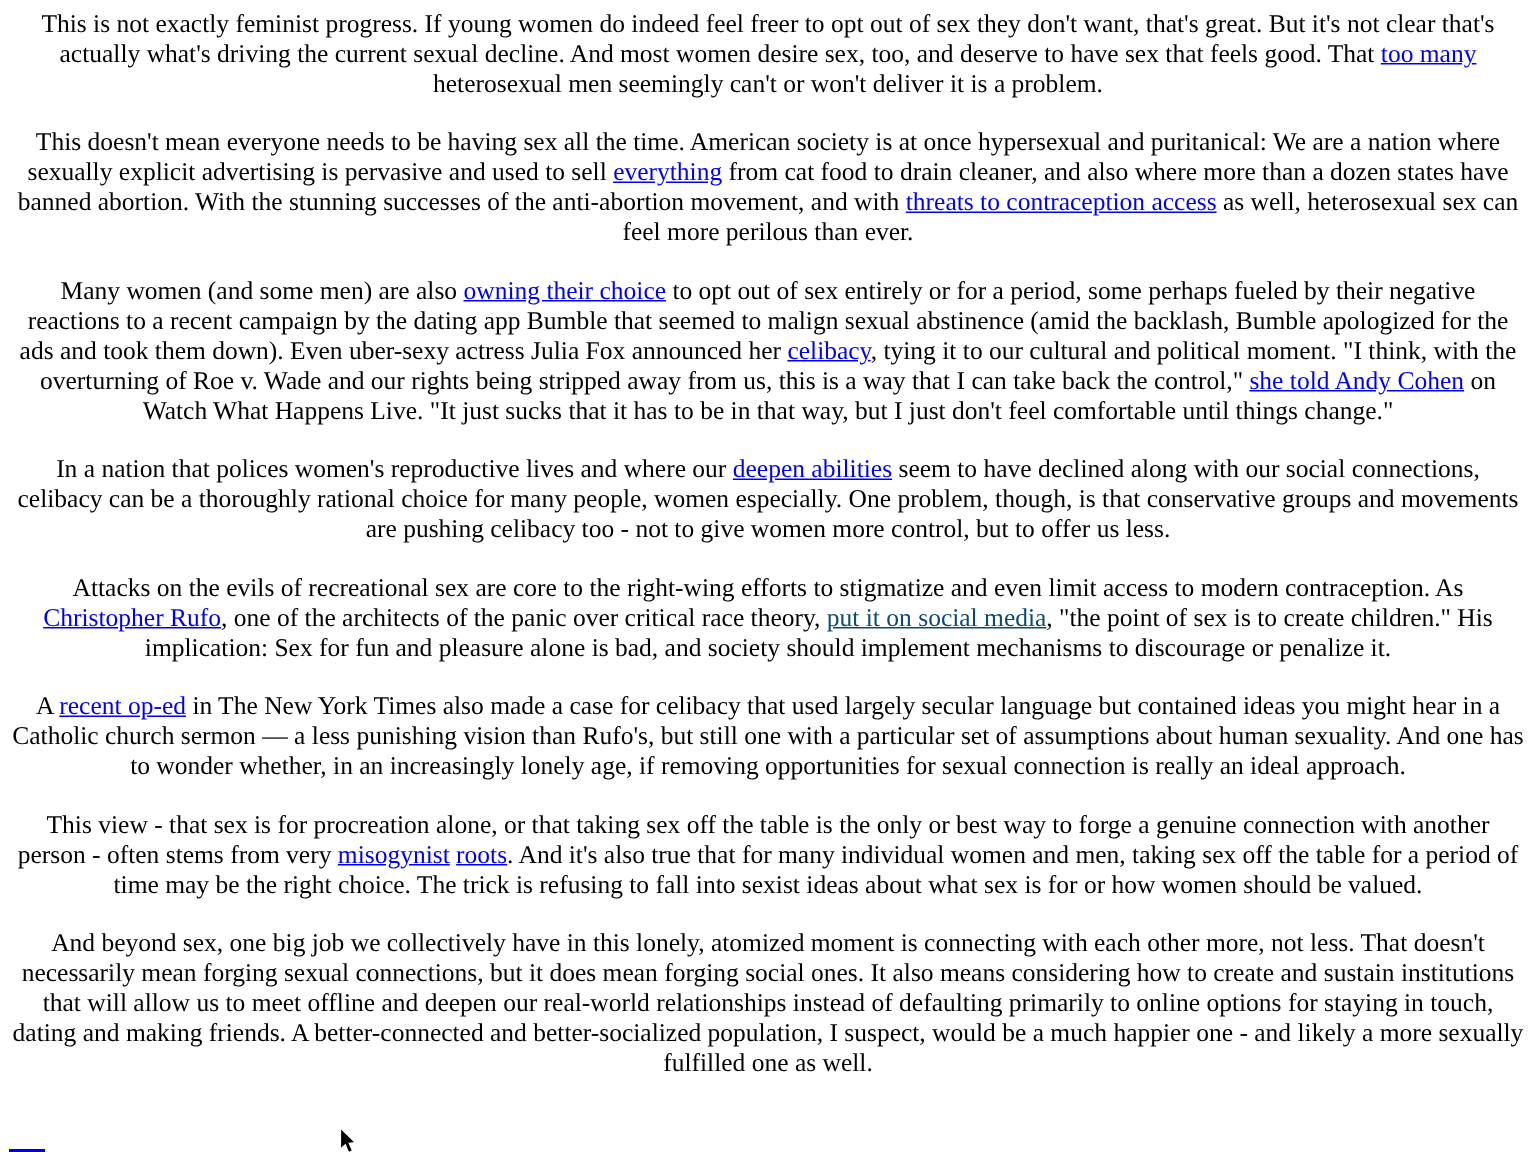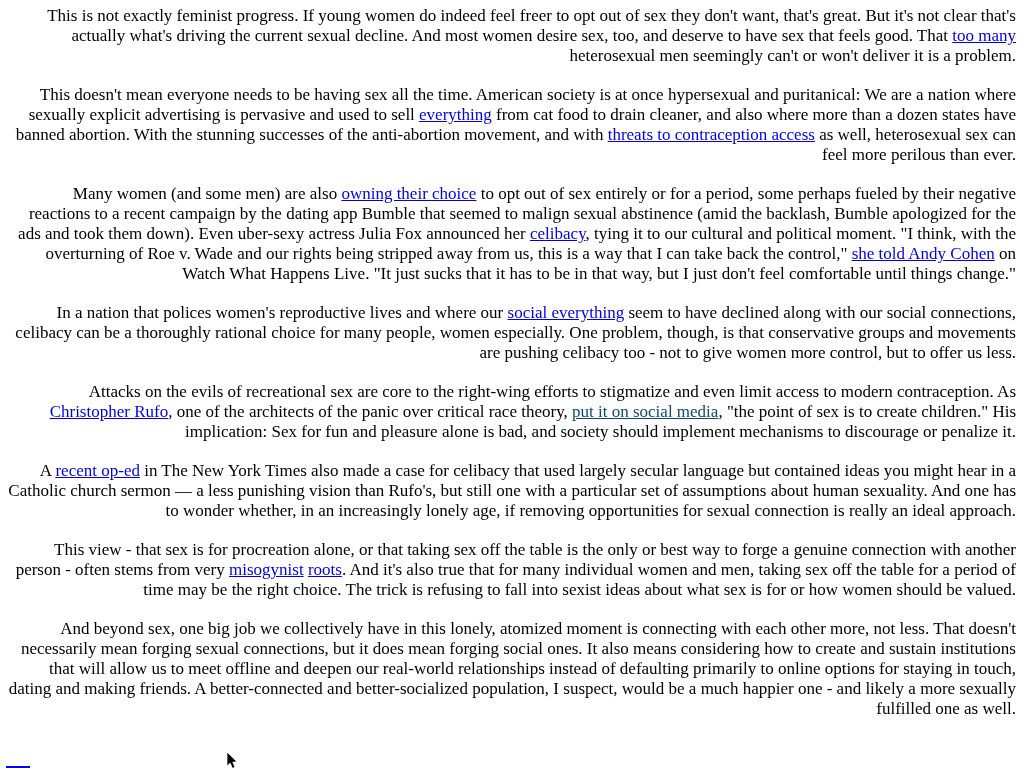--- a/index.html
+++ b/index.html
@@ -15,21 +15,21 @@
     font-family: "Liberation Serif", "DejaVu Serif", serif;
     font-size: 17px;
     line-height: 20px;
     color: #000000;
   }
   .page {
     padding: 6px 8px 0 8px;
   }
   .page p {
     margin: 0 0 19px 0;
-    text-align: right;
+    text-align: center;
   }
   .page a {
     color: #0000ee;
     text-decoration: underline;
     cursor: pointer;
   }
   .page a.visited {
     color: #0c4a6e;
   }
   .cursor {
@@ -49,21 +49,21 @@
     background: #0000ee;
   }
 </style>
 </head>
 <body>
 
 <div class="page">
     <p>This is not exactly feminist progress. If young women do indeed feel freer to opt out of sex they don't want, that's great. But it's not clear that's actually what's driving the current sexual decline. And most women desire sex, too, and deserve to have sex that feels good. That <a href="#">too many</a> heterosexual men seemingly can't or won't deliver it is a problem.</p>
     <p>This doesn't mean everyone needs to be having sex all the time. American society is at once hypersexual and puritanical: We are a nation where sexually explicit advertising is pervasive and used to sell <a href="#">everything</a> from cat food to drain cleaner, and also where more than a dozen states have banned abortion. With the stunning successes of the anti-abortion movement, and with <a href="#">threats to contraception access</a> as well, heterosexual sex can feel more perilous than ever.</p>
     <p>Many women (and some men) are also <a href="#">owning their choice</a> to opt out of sex entirely or for a period, some perhaps fueled by their negative reactions to a recent campaign by the dating app Bumble that seemed to malign sexual abstinence (amid the backlash, Bumble apologized for the ads and took them down). Even uber-sexy actress Julia Fox announced her <a href="#">celibacy</a>, tying it to our cultural and political moment. "I think, with the overturning of Roe v. Wade and our rights being stripped away from us, this is a way that I can take back the control," <a href="#">she told Andy Cohen</a> on Watch What Happens Live. "It just sucks that it has to be in that way, but I just don't feel comfortable until things change."</p>
-    <p>In a nation that polices women's reproductive lives and where our <a href="#">social everything</a> seem to have declined along with our social connections, celibacy can be a thoroughly rational choice for many people, women especially. One problem, though, is that conservative groups and movements are pushing celibacy too - not to give women more control, but to offer us less.</p>
+    <p>In a nation that polices women's reproductive lives and where our <a href="#">deepen abilities</a> seem to have declined along with our social connections, celibacy can be a thoroughly rational choice for many people, women especially. One problem, though, is that conservative groups and movements are pushing celibacy too - not to give women more control, but to offer us less.</p>
     <p>Attacks on the evils of recreational sex are core to the right-wing efforts to stigmatize and even limit access to modern contraception. As <a href="#">Christopher Rufo</a>, one of the architects of the panic over critical race theory, <a href="#" class="visited">put it on social media</a>, "the point of sex is to create children." His implication: Sex for fun and pleasure alone is bad, and society should implement mechanisms to discourage or penalize it.</p>
     <p>A <a href="#">recent op-ed</a> in The New York Times also made a case for celibacy that used largely secular language but contained ideas you might hear in a Catholic church sermon — a less punishing vision than Rufo's, but still one with a particular set of assumptions about human sexuality. And one has to wonder whether, in an increasingly lonely age, if removing opportunities for sexual connection is really an ideal approach.</p>
     <p>This view - that sex is for procreation alone, or that taking sex off the table is the only or best way to forge a genuine connection with another person - often stems from very <a href="#">misogynist</a> <a href="#">roots</a>. And it's also true that for many individual women and men, taking sex off the table for a period of time may be the right choice. The trick is refusing to fall into sexist ideas about what sex is for or how women should be valued.</p>
     <p>And beyond sex, one big job we collectively have in this lonely, atomized moment is connecting with each other more, not less. That doesn't necessarily mean forging sexual connections, but it does mean forging social ones. It also means considering how to create and sustain institutions that will allow us to meet offline and deepen our real-world relationships instead of defaulting primarily to online options for staying in touch, dating and making friends. A better-connected and better-socialized population, I suspect, would be a much happier one - and likely a more sexually fulfilled one as well.</p>
   </div>
 
 <div class="clipped-link-fragment"></div>
 
 <svg class="cursor" viewBox="0 0 20 20">
   <path d="M5 0 L5 14 L8.2 11.2 L10.4 16.4 L13 15.2 L10.8 10.2 L15 9.8 Z" fill="#000000" stroke="#ffffff" stroke-width="0.8"></path>

